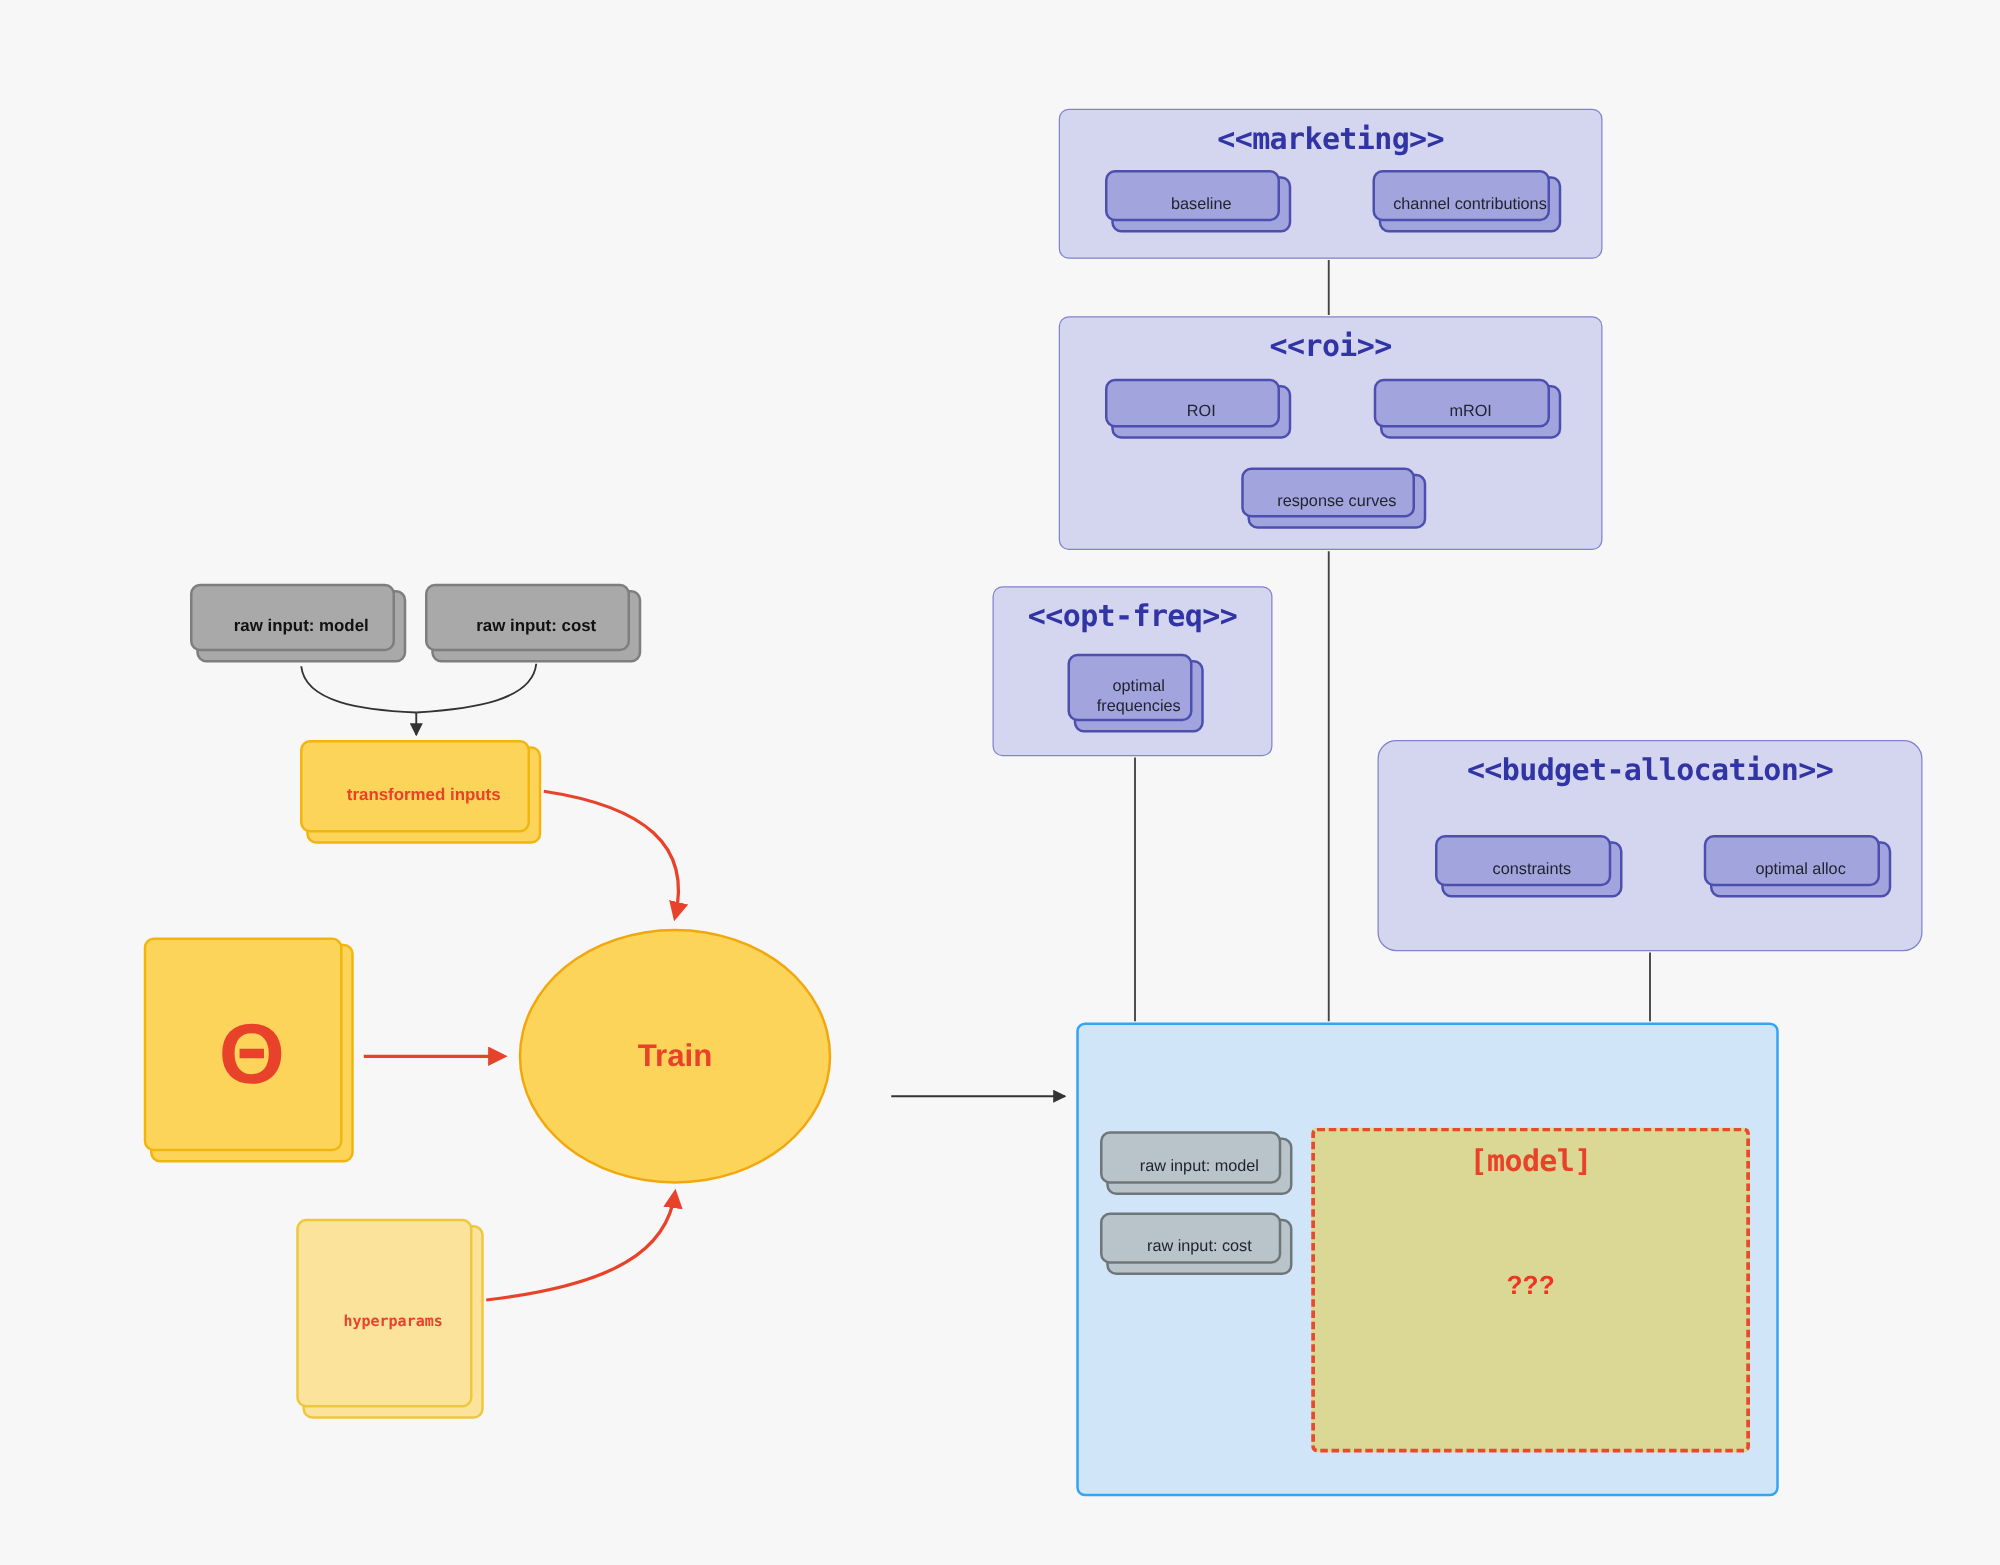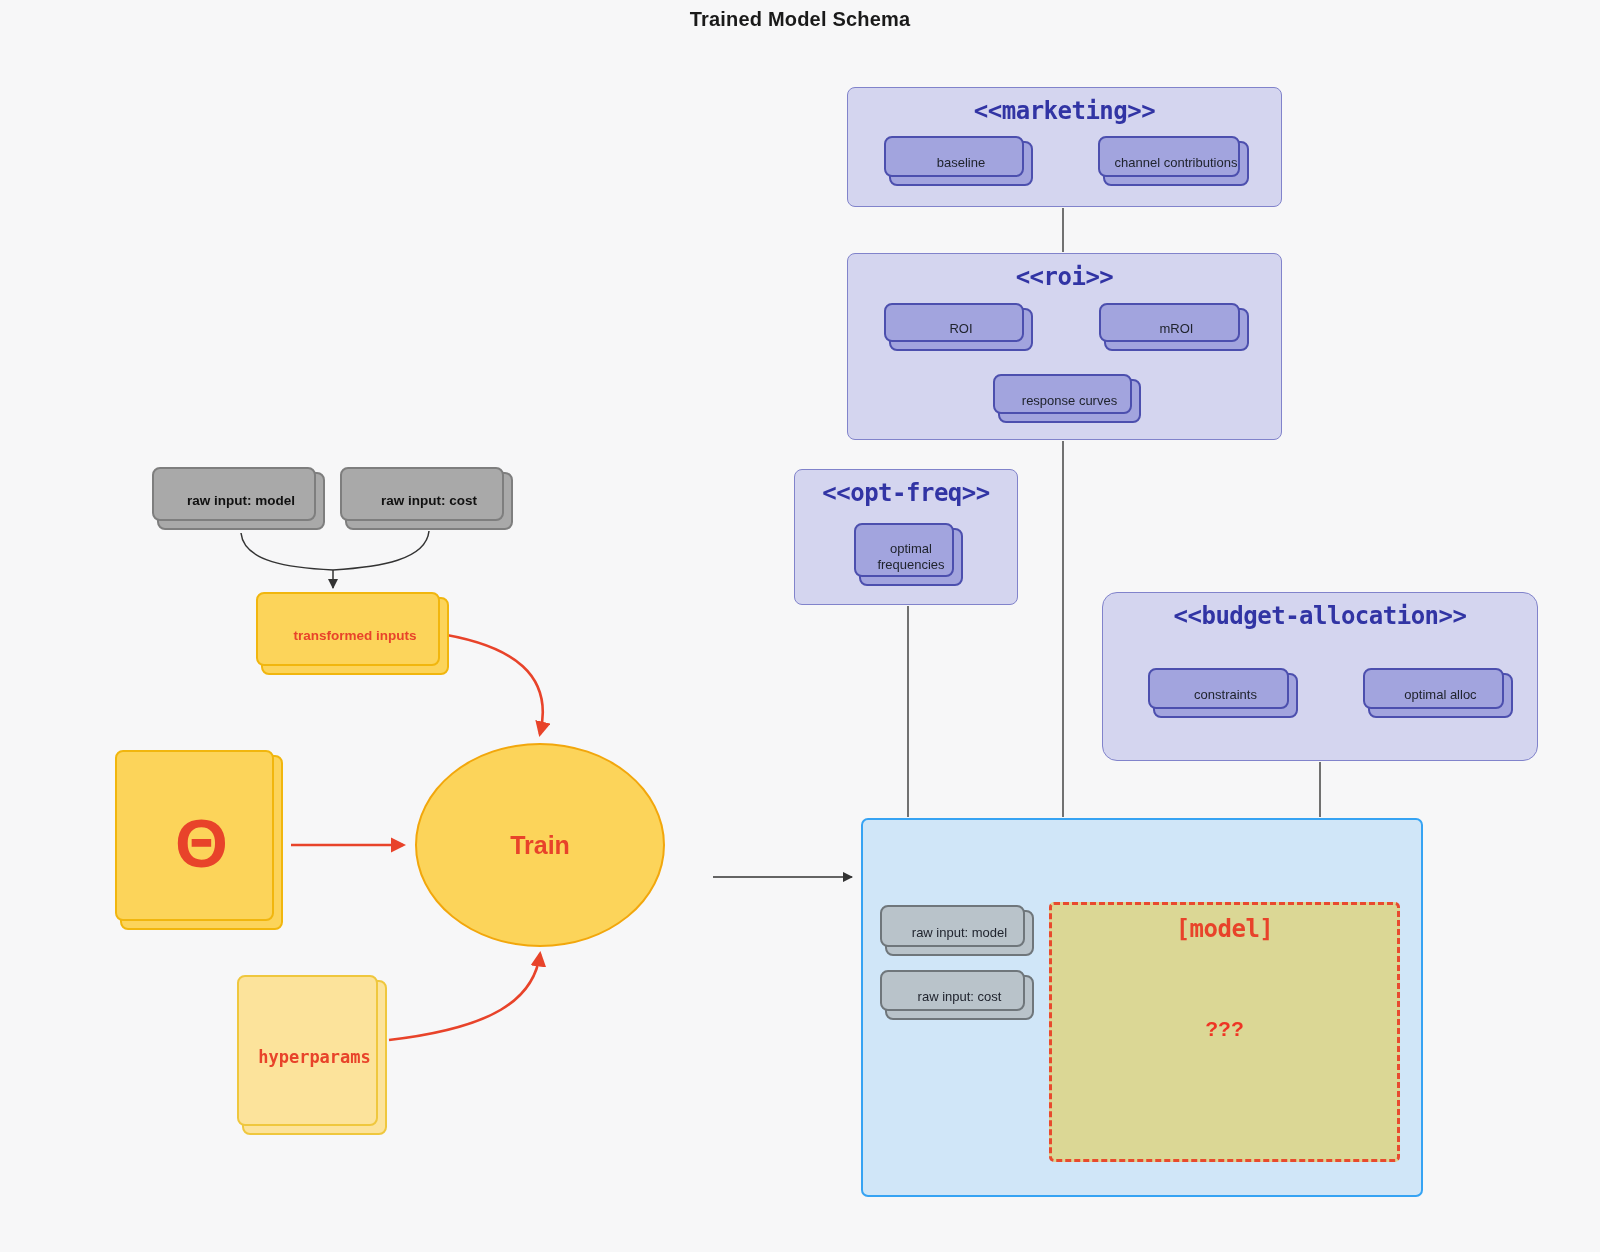--- a/index.html
+++ b/index.html
@@ -57,42 +57,41 @@
   }
 
   .ellipse{
     position:absolute;display:flex;align-items:center;justify-content:center;
     background:#fcd45a;border:2px solid #f2a70c;border-radius:50%;box-sizing:border-box;
     color:#e8432a;font-weight:700;font-size:25px;
   }
 
   .theta-glyph{font-size:68px;font-weight:700;line-height:1;}
 
-  .mono-label{font-family:"DejaVu Sans Mono","Liberation Mono",monospace;font-weight:700;font-size:17px;}
+  .mono-label{font-family:"DejaVu Sans Mono","Liberation Mono",monospace;font-weight:700;font-size:12px;}
 
   .khaki-box{
     position:absolute;box-sizing:border-box;background:#dbd795;
     border:3px dashed #e84a2e;border-radius:5px;
   }
   .khaki-title{
     text-align:center;margin-top:10px;
     font-family:"DejaVu Sans Mono","Liberation Mono",monospace;
     font-weight:700;font-size:24px;color:#e8432a;letter-spacing:-.5px;
   }
   .khaki-q{
     position:absolute;top:112px;left:0;right:0;text-align:center;
     font-weight:700;font-size:21px;color:#ee3524;
   }
 </style>
 </head>
 <body>
 
 <div class="canvas">
 
-  <div class="page-title">Trained Model Schema</div>
 
   <svg class="wires" viewBox="0 0 1600 1252">
     <defs>
       <marker id="ah-black" viewBox="0 0 10 10" markerWidth="7" markerHeight="7" refX="9" refY="5" orient="auto">
         <path d="M0,0 L10,5 L0,10 z" fill="#333"></path>
       </marker>
       <marker id="ah-purple" viewBox="0 0 10 10" markerWidth="6.5" markerHeight="6.5" refX="9" refY="5" orient="auto-start-reverse">
         <path d="M0,0 L10,5 L0,10 z" fill="#4c4fae"></path>
       </marker>
       <marker id="ah-red" viewBox="0 0 10 10" markerWidth="6" markerHeight="6" refX="8" refY="5" orient="auto">
@@ -120,21 +119,21 @@
   </svg>
 
   <div class="node node-gray" style="left:157px;top:472px;width:168px;height:58px;">
     <span>raw input: model</span>
   </div>
   <div class="node node-gray" style="left:345px;top:472px;width:168px;height:58px;">
     <span>raw input: cost</span>
   </div>
 
 
-  <div class="node node-yellow" style="left:261px;top:597px;width:188px;height:78px;">
+  <div class="node node-yellow" style="left:245px;top:597px;width:188px;height:78px;">
     <span>transformed inputs</span>
   </div>
 
   <div class="node node-yellow" style="left:120px;top:755px;width:163px;height:175px;">
     <span class="theta-glyph">Θ</span>
   </div>
 
   <div class="ellipse" style="left:415px;top:743px;width:250px;height:204px;">
     <span>Train</span>
   </div>

